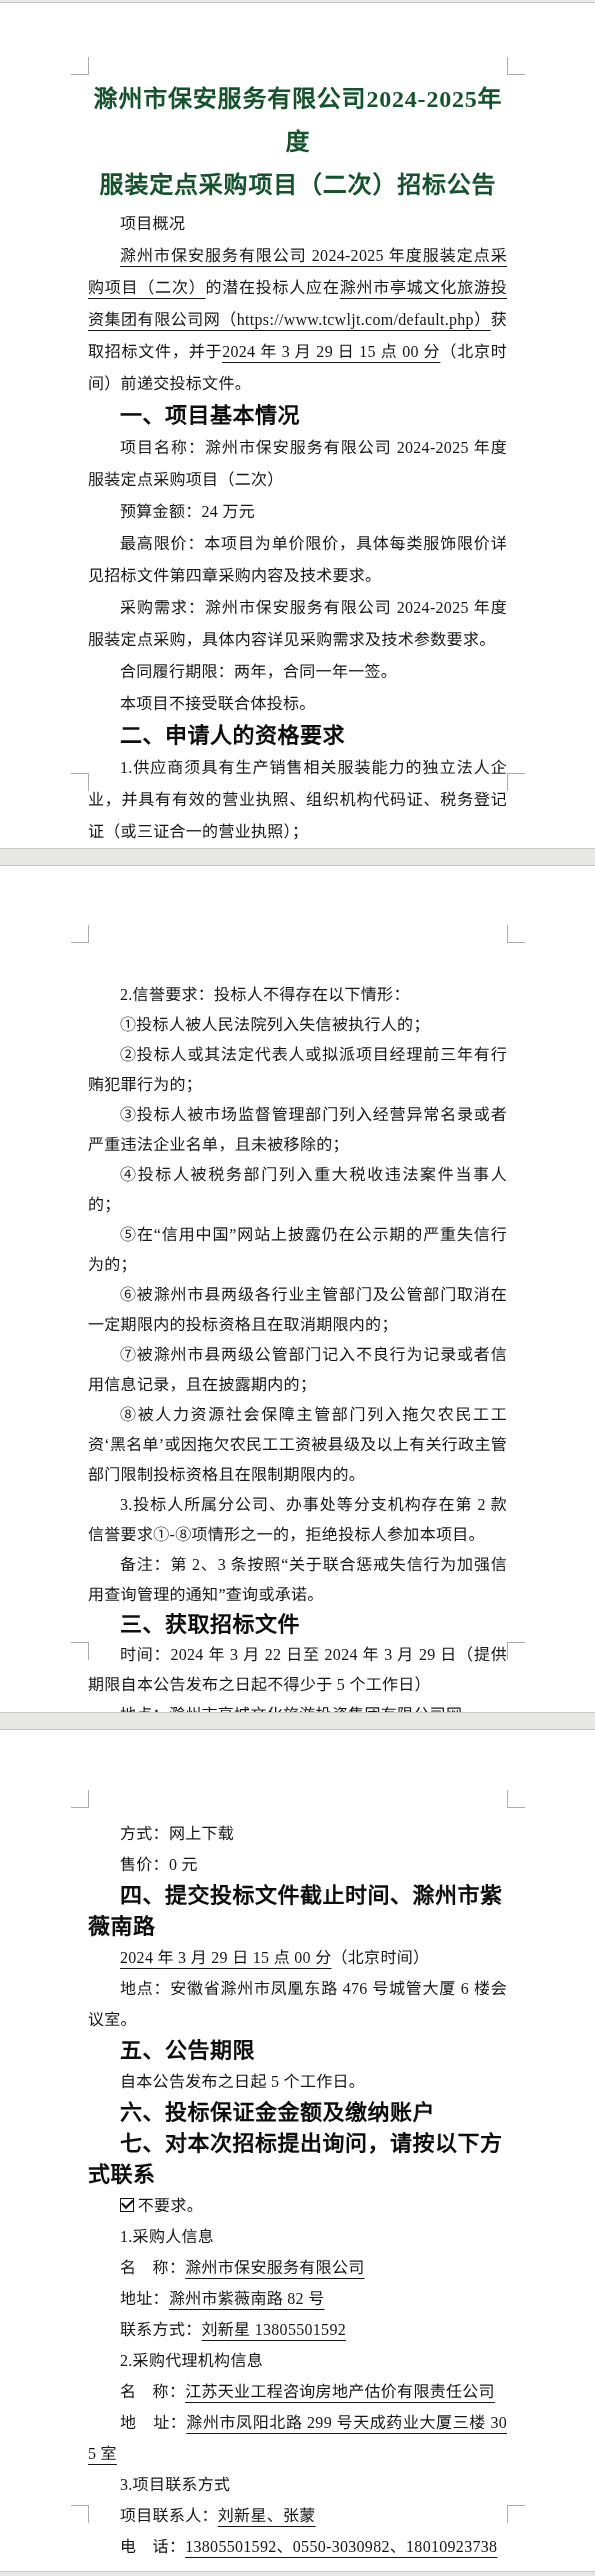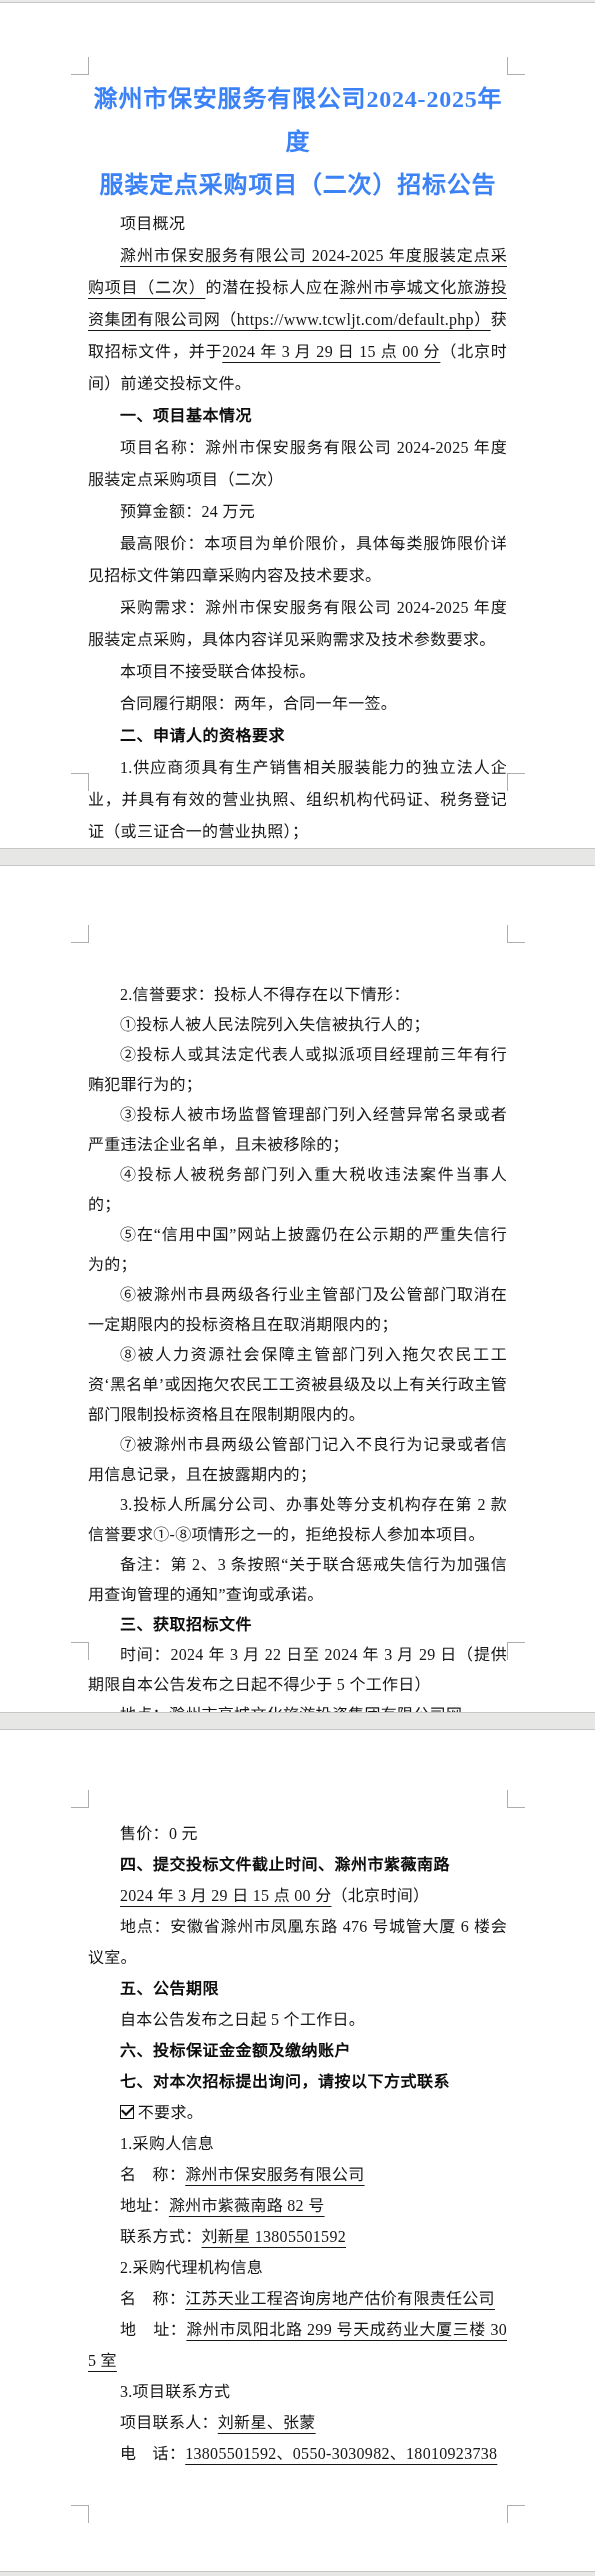--- a/index.html
+++ b/index.html
@@ -18,33 +18,33 @@
   .cm.r{left:507px;}
   .cm.tl{border-right-width:0.8px;border-bottom-width:0.8px;}
   .cm.tr{border-left-width:0.8px;border-bottom-width:0.8px;}
   .cm.bl{border-right-width:0.8px;border-top-width:0.8px;}
   .cm.br{border-left-width:0.8px;border-top-width:0.8px;}
   .pg1 .cm.t{top:54px;}  .pg1 .cm.b{top:770px;}
   .pg2 .cm.t{top:59px;}  .pg2 .cm.b{top:776px;}
   .pg3 .cm.t{top:60px;}  .pg3 .cm.b{top:775px;}
   
   .doc-title{margin:75px 88px 0 88px;text-align:center;font-weight:700;
-             font-size:24px;line-height:43px;letter-spacing:0.8px;color:#3b82f6;}
+             font-size:24px;line-height:43px;letter-spacing:0.8px;color:#14532d;}
   
   .content{margin:16px 89px 0 88px;}
   .pg1 .content{margin-top:1.5px;}
   .pg2 .content{padding-top:98px;}
   .pg3 .content{padding-top:72px;}
   .para{margin:0;font-size:16px;text-align:justify;text-indent:32px;
         word-break:break-all;letter-spacing:0.3px;color:#161616;}
   .pg1 .para{line-height:32px;}
   .pg2 .para{line-height:30px;}
   .pg3 .para{line-height:31px;}
   .hd{font-family:"Liberation Sans","DejaVu Sans",sans-serif;font-weight:700;
-      font-size:16px;letter-spacing:0.5px;color:#0e0e0e;text-align:left;}
+      font-size:22px;letter-spacing:0.5px;color:#0e0e0e;text-align:left;}
   .u{text-decoration:underline;text-underline-offset:4.5px;text-decoration-thickness:0.8px;}
   
   .cbx{display:inline-block;width:12px;height:12px;border:1.5px solid #111;position:relative;
        vertical-align:-1.5px;margin-right:3.8px;}
   .cbx::after{content:"";position:absolute;left:0.8px;top:0px;width:9px;height:5.3px;
        border-left:2.3px solid #111;border-bottom:2.3px solid #111;transform:rotate(-45deg);}
 </style>
 </head>
 <body>
 
@@ -63,22 +63,22 @@
     </div>
 
     <div class="content">
       <p class="para">项目概况</p>
       <p class="para"><span class="u">滁州市保安服务有限公司 2024-2025 年度服装定点采购项目（二次）</span><span>的潜在投标人应在</span><span class="u">滁州市亭城文化旅游投资集团有限公司网（https://www.tcwljt.com/default.php）</span><span>获取招标文件，并于</span><span class="u">2024 年 3 月 29 日 15 点 00 分</span><span>（北京时间）前递交投标文件。</span></p>
       <p class="para hd">一、项目基本情况</p>
       <p class="para">项目名称：滁州市保安服务有限公司 2024-2025 年度服装定点采购项目（二次）</p>
       <p class="para">预算金额：24 万元</p>
       <p class="para">最高限价：本项目为单价限价，具体每类服饰限价详见招标文件第四章采购内容及技术要求。</p>
       <p class="para">采购需求：滁州市保安服务有限公司 2024-2025 年度服装定点采购，具体内容详见采购需求及技术参数要求。</p>
+      <p class="para">合同履行期限：两年，合同一年一签。</p>
       <p class="para">本项目不接受联合体投标。</p>
-      <p class="para">合同履行期限：两年，合同一年一签。</p>
       <p class="para hd">二、申请人的资格要求</p>
       <p class="para">1.供应商须具有生产销售相关服装能力的独立法人企业，并具有有效的营业执照、组织机构代码证、税务登记证（或三证合一的营业执照）；</p>
     </div>
   </div>
 
   <div class="page-sep"></div>
 
   <div class="pg pg2">
     <div class="cm l t tl"></div>
     <div class="cm r t tr"></div>
@@ -86,39 +86,40 @@
     <div class="cm r b br"></div>
 
     <div class="content">
       <p class="para">2.信誉要求：投标人不得存在以下情形：</p>
       <p class="para">①投标人被人民法院列入失信被执行人的；</p>
       <p class="para">②投标人或其法定代表人或拟派项目经理前三年有行贿犯罪行为的；</p>
       <p class="para">③投标人被市场监督管理部门列入经营异常名录或者严重违法企业名单，且未被移除的；</p>
       <p class="para">④投标人被税务部门列入重大税收违法案件当事人的；</p>
       <p class="para">⑤在“信用中国”网站上披露仍在公示期的严重失信行为的；</p>
       <p class="para">⑥被滁州市县两级各行业主管部门及公管部门取消在一定期限内的投标资格且在取消期限内的；</p>
+      <p class="para">⑦被滁州市县两级公管部门记入不良行为记录或者信用信息记录，且在披露期内的；</p>
       <p class="para">⑧被人力资源社会保障主管部门列入拖欠农民工工资‘黑名单’或因拖欠农民工工资被县级及以上有关行政主管部门限制投标资格且在限制期限内的。</p>
-      <p class="para">⑦被滁州市县两级公管部门记入不良行为记录或者信用信息记录，且在披露期内的；</p>
       <p class="para">3.投标人所属分公司、办事处等分支机构存在第 2 款信誉要求①-⑧项情形之一的，拒绝投标人参加本项目。</p>
       <p class="para">备注：第 2、3 条按照“关于联合惩戒失信行为加强信用查询管理的通知”查询或承诺。</p>
       <p class="para hd">三、获取招标文件</p>
       <p class="para">时间：2024 年 3 月 22 日至 2024 年 3 月 29 日（提供期限自本公告发布之日起不得少于 5 个工作日）</p>
       <p class="para">地点：滁州市亭城文化旅游投资集团有限公司网</p>
     </div>
   </div>
 
   <div class="page-sep"></div>
 
   <div class="pg pg3">
     <div class="cm l t tl"></div>
     <div class="cm r t tr"></div>
     <div class="cm l b bl"></div>
     <div class="cm r b br"></div>
 
     <div class="content">
+      <p class="para">方式：网上下载</p>
       <p class="para">售价：0 元</p>
       <p class="para hd">四、提交投标文件截止时间、滁州市紫薇南路</p>
       <p class="para"><span class="u">2024 年 3 月 29 日 15 点 00 分</span><span>（北京时间）</span></p>
       <p class="para">地点：安徽省滁州市凤凰东路 476 号城管大厦 6 楼会议室。</p>
       <p class="para hd">五、公告期限</p>
       <p class="para">自本公告发布之日起 5 个工作日。</p>
       <p class="para hd">六、投标保证金金额及缴纳账户</p>
       <p class="para hd">七、对本次招标提出询问，请按以下方式联系</p>
       <p class="para"><span class="cbx"></span><span>不要求。</span></p>
       <p class="para">1.采购人信息</p>

